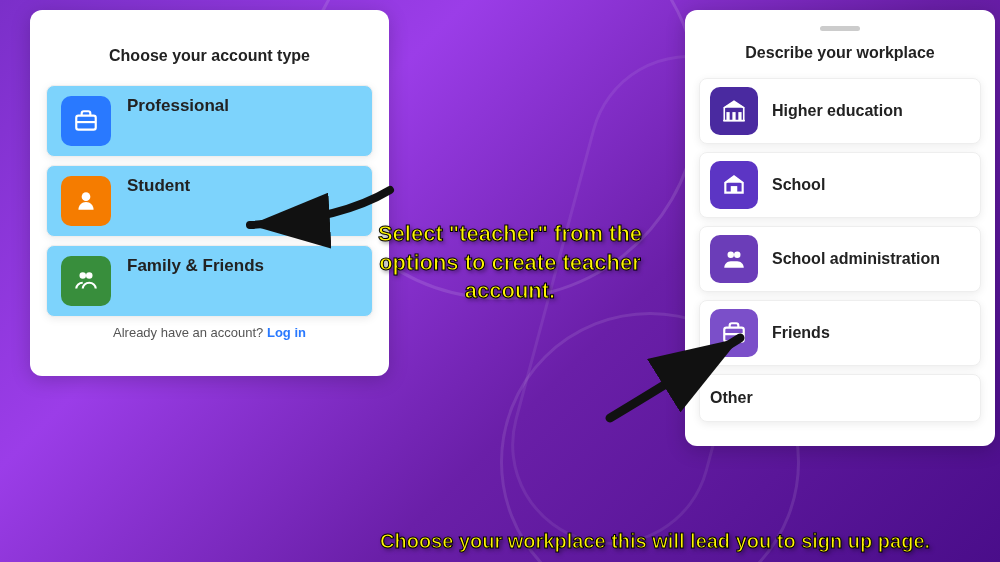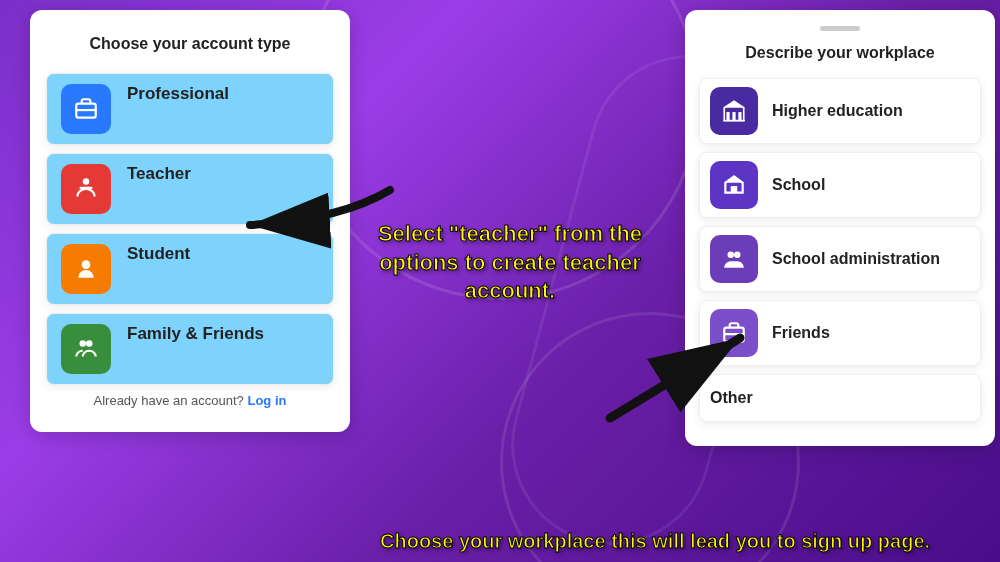--- a/index.html
+++ b/index.html
@@ -36,24 +36,24 @@
       border-radius: 100px;
       border-color: rgba(255,255,255,0.08);
       transform: rotate(15deg);
     }
 
     
     .left-panel {
       position: absolute;
       left: 30px;
       top: 10px;
-      width: 320px;
+      width: 359px;
       background: white;
       border-radius: 12px;
-      padding: 24px 16px;
+      padding: 36px 16px;
       box-shadow: 0 4px 20px rgba(0,0,0,0.2);
     }
 
     .panel-title {
       text-align: center;
       font-size: 16px;
       font-weight: 700;
       color: #222;
       margin-bottom: 18px;
       line-height: 1.3;
@@ -252,30 +252,20 @@
     <div class="option-icon icon-blue">
       <svg viewBox="0 0 24 24" xmlns="http://www.w3.org/2000/svg">
         <rect x="3" y="7" width="18" height="13" rx="2" fill="none" stroke="white" stroke-width="2"></rect>
         <path d="M8 7V5a2 2 0 0 1 2-2h4a2 2 0 0 1 2 2v2" fill="none" stroke="white" stroke-width="2"></path>
         <line x1="3" y1="13" x2="21" y2="13" stroke="white" stroke-width="2"></line>
       </svg>
     </div>
     <span class="option-label">Professional</span>
   </div>
 
-  <div class="account-option">
-    <div class="option-icon icon-red">
-      <svg viewBox="0 0 24 24" xmlns="http://www.w3.org/2000/svg">
-        <path d="M12 2a3 3 0 1 0 0 6 3 3 0 0 0 0-6z" fill="white"></path>
-        <path d="M4 19c0-4 3.6-7 8-7s8 3 8 7" fill="none" stroke="white" stroke-width="2"></path>
-        <rect x="6" y="10" width="12" height="2" rx="1" fill="white"></rect>
-      </svg>
-    </div>
-    <span class="option-label">Teacher</span>
-  </div>
 
   <div class="account-option">
     <div class="option-icon icon-orange">
       <svg viewBox="0 0 24 24" xmlns="http://www.w3.org/2000/svg">
         <circle cx="12" cy="8" r="4" fill="white"></circle>
         <path d="M5 20c0-3.866 3.134-7 7-7s7 3.134 7 7" fill="white"></path>
       </svg>
     </div>
     <span class="option-label">Student</span>
   </div>

